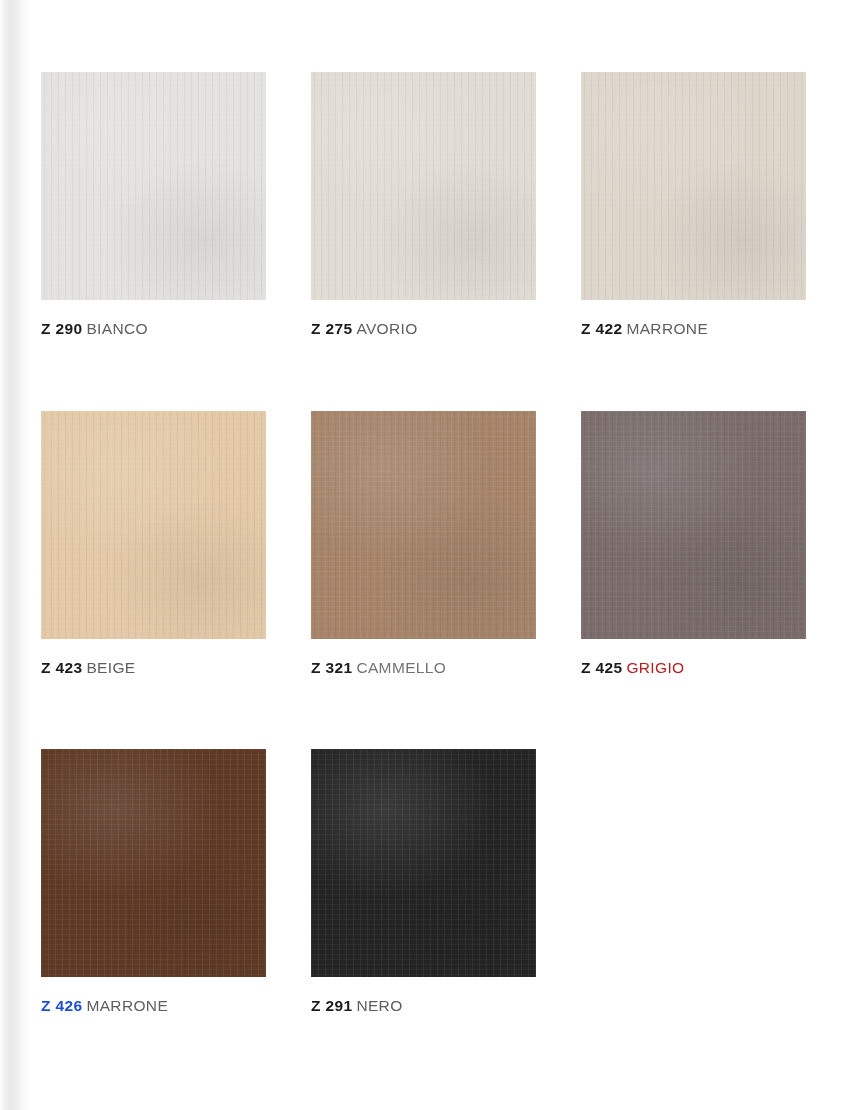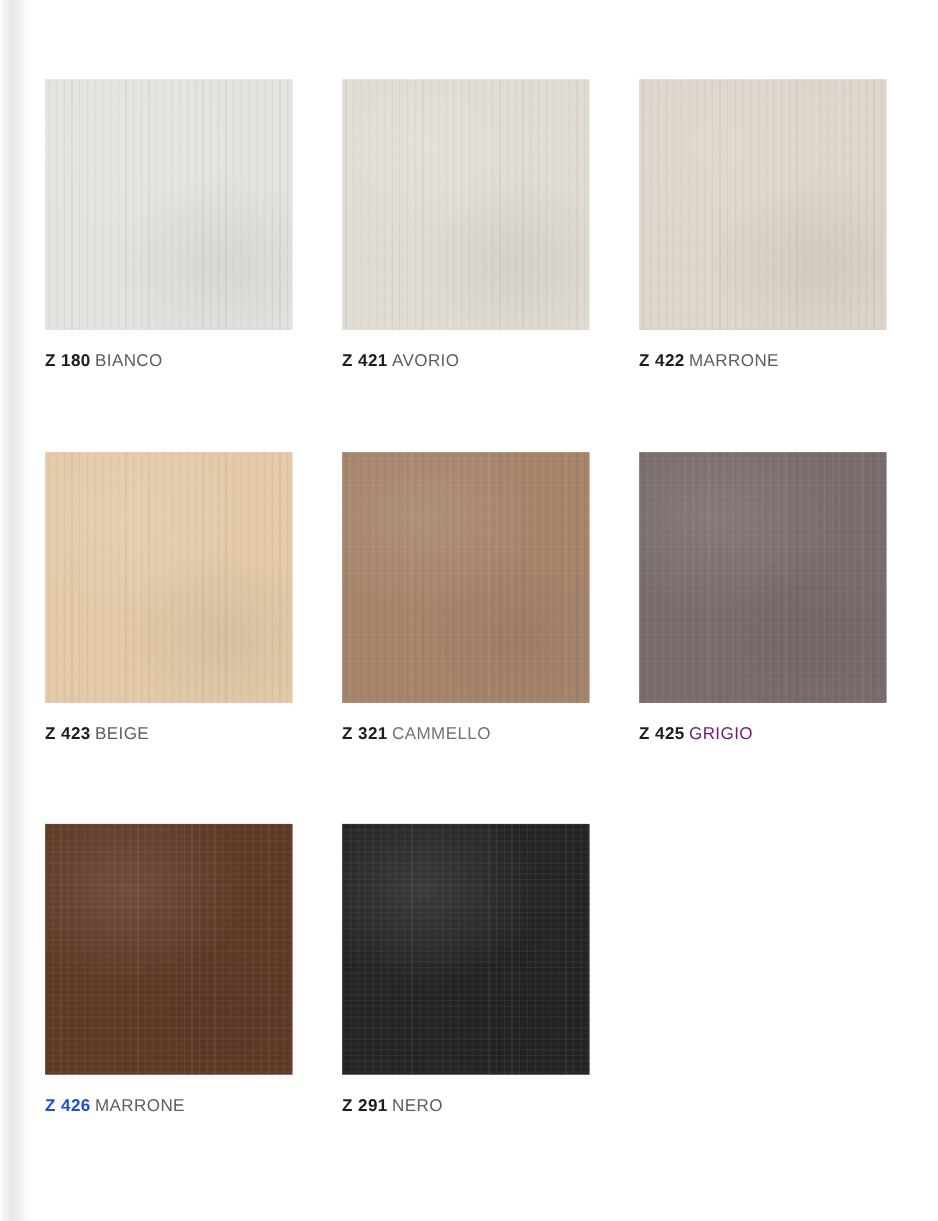--- a/index.html
+++ b/index.html
@@ -119,27 +119,27 @@
 <body style="background: rgb(255, 255, 255);">
 
 <div class="page-curl"></div>
 
 <div class="catalog">
 
   <div class="swatch-row">
     <div class="swatch-cell">
       <div class="swatch-chip" style="background-color: rgb(227, 226, 223);"></div>
       <div class="swatch-label">
-        <span class="swatch-code" style="color: rgb(28, 28, 28);">Z 180</span><span class="swatch-name" style="color: rgb(94, 94, 94);">BIANCO</span>
+        <span class="swatch-code" style="color: rgb(28, 28, 28);">Z 290</span><span class="swatch-name" style="color: rgb(94, 94, 94);">BIANCO</span>
       </div>
     </div>
     <div class="swatch-cell">
       <div class="swatch-chip" style="background-color: rgb(225, 220, 211);"></div>
       <div class="swatch-label">
-        <span class="swatch-code" style="color: rgb(28, 28, 28);">Z 421</span><span class="swatch-name" style="color: rgb(94, 94, 94);">AVORIO</span>
+        <span class="swatch-code" style="color: rgb(28, 28, 28);">Z 275</span><span class="swatch-name" style="color: rgb(94, 94, 94);">AVORIO</span>
       </div>
     </div>
     <div class="swatch-cell">
       <div class="swatch-chip" style="background-color: rgb(222, 213, 203);"></div>
       <div class="swatch-label">
         <span class="swatch-code" style="color: rgb(28, 28, 28);">Z 422</span><span class="swatch-name" style="color: rgb(94, 94, 94);">MARRONE</span>
       </div>
     </div>
   </div>
 
@@ -152,21 +152,21 @@
     </div>
     <div class="swatch-cell">
       <div class="swatch-chip" style="background-color: rgb(165, 132, 106);"></div>
       <div class="swatch-label">
         <span class="swatch-code" style="color: rgb(28, 28, 28);">Z 321</span><span class="swatch-name" style="color: #737373;">CAMMELLO</span>
       </div>
     </div>
     <div class="swatch-cell">
       <div class="swatch-chip" style="background-color: rgb(121, 108, 107);"></div>
       <div class="swatch-label">
-        <span class="swatch-code" style="color: rgb(28, 28, 28);">Z 425</span><span class="swatch-name" style="color: #701a75;">GRIGIO</span>
+        <span class="swatch-code" style="color: rgb(28, 28, 28);">Z 425</span><span class="swatch-name" style="color: #b91c1c;">GRIGIO</span>
       </div>
     </div>
   </div>
 
   <div class="swatch-row">
     <div class="swatch-cell">
       <div class="swatch-chip" style="background-color: rgb(94, 58, 38);"></div>
       <div class="swatch-label">
         <span class="swatch-code" style="color: #1d4ed8;">Z 426</span><span class="swatch-name" style="color: rgb(94, 94, 94);">MARRONE</span>
       </div>

